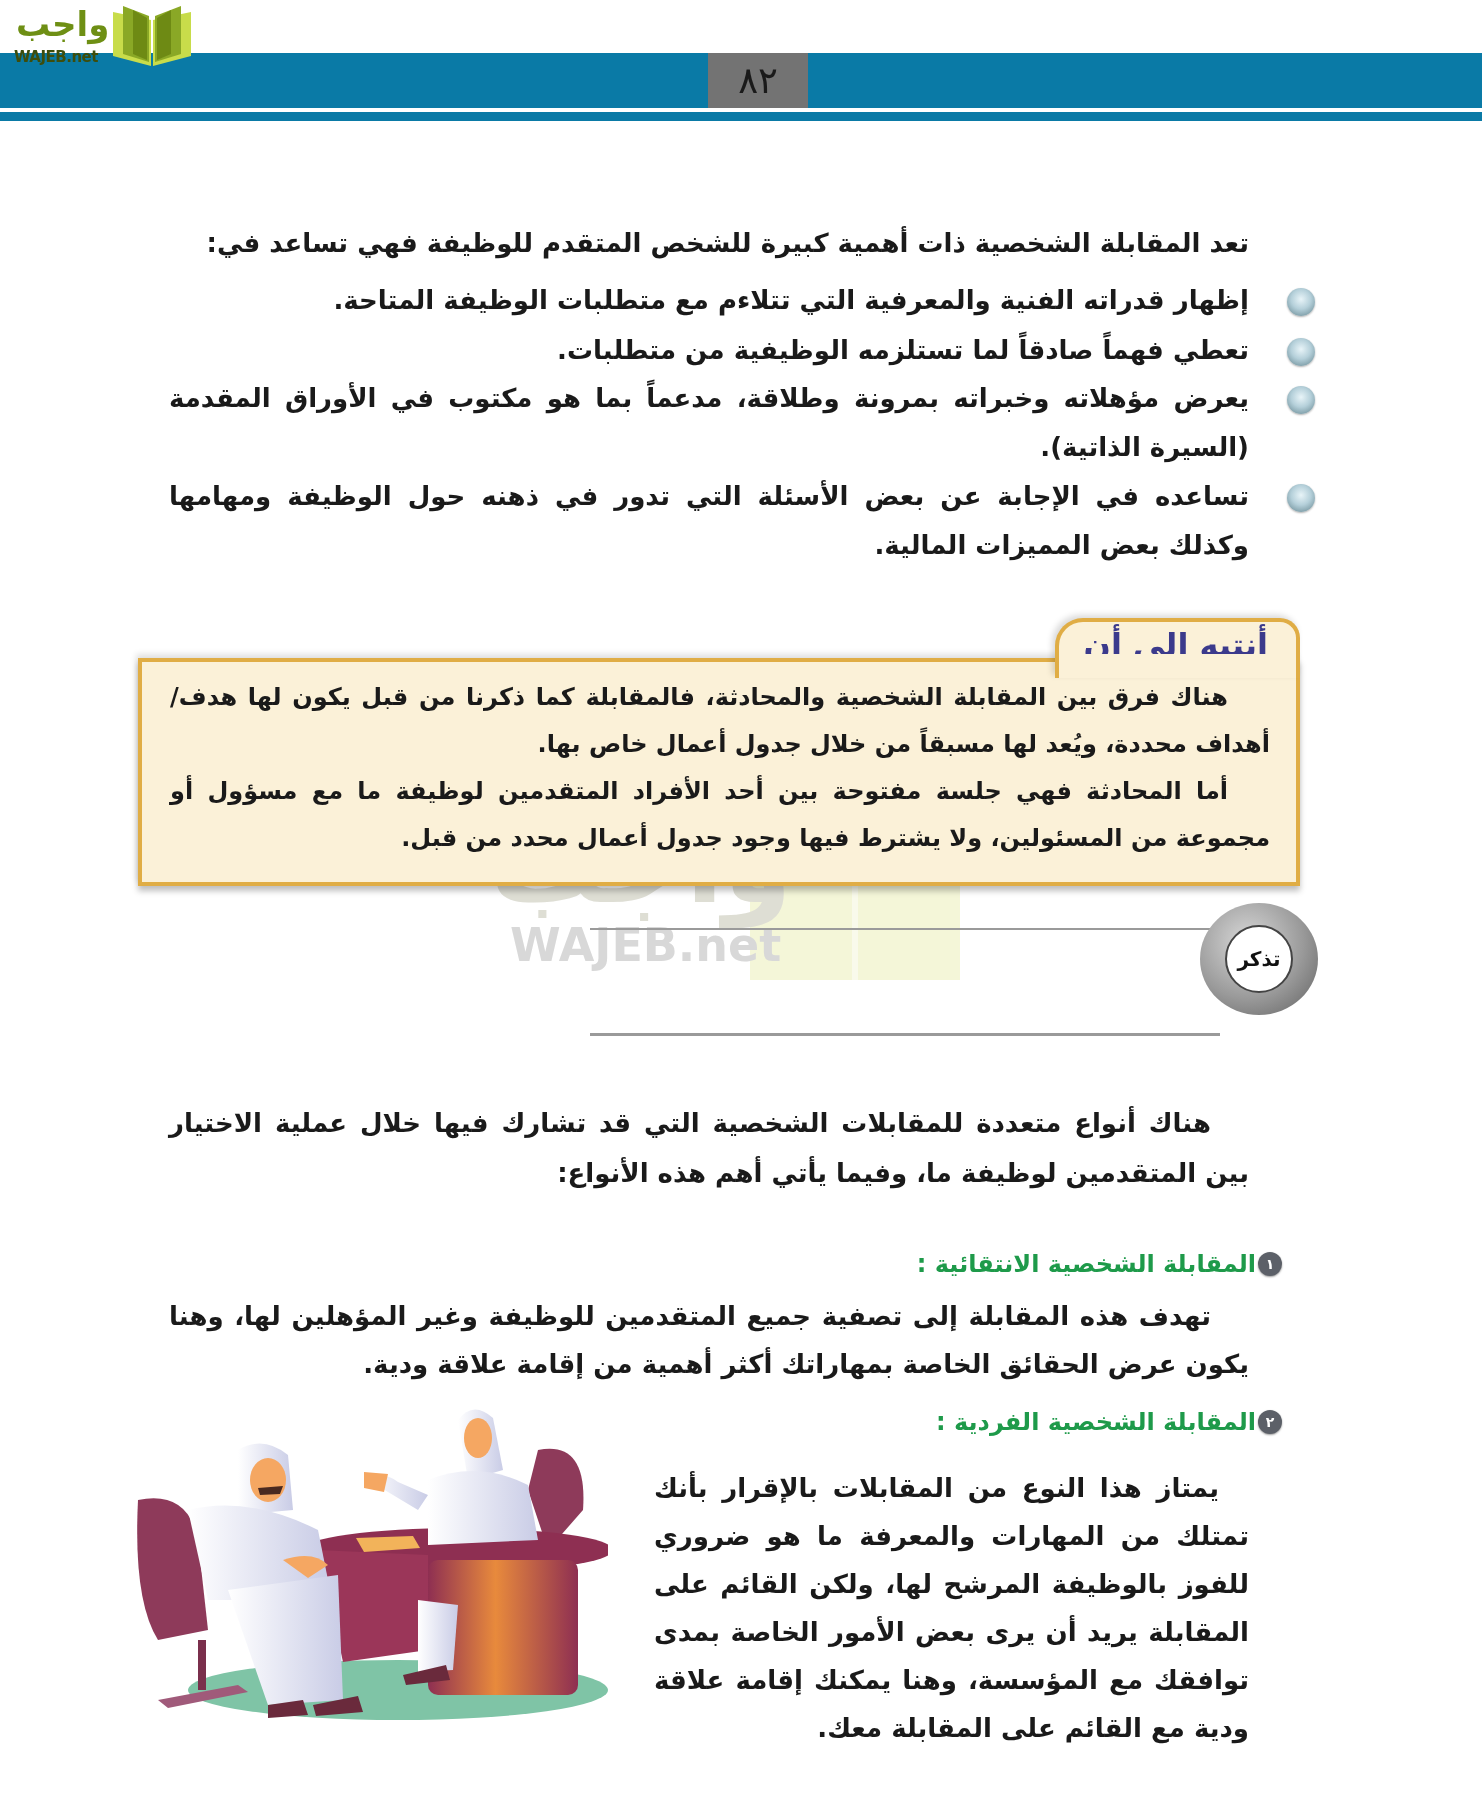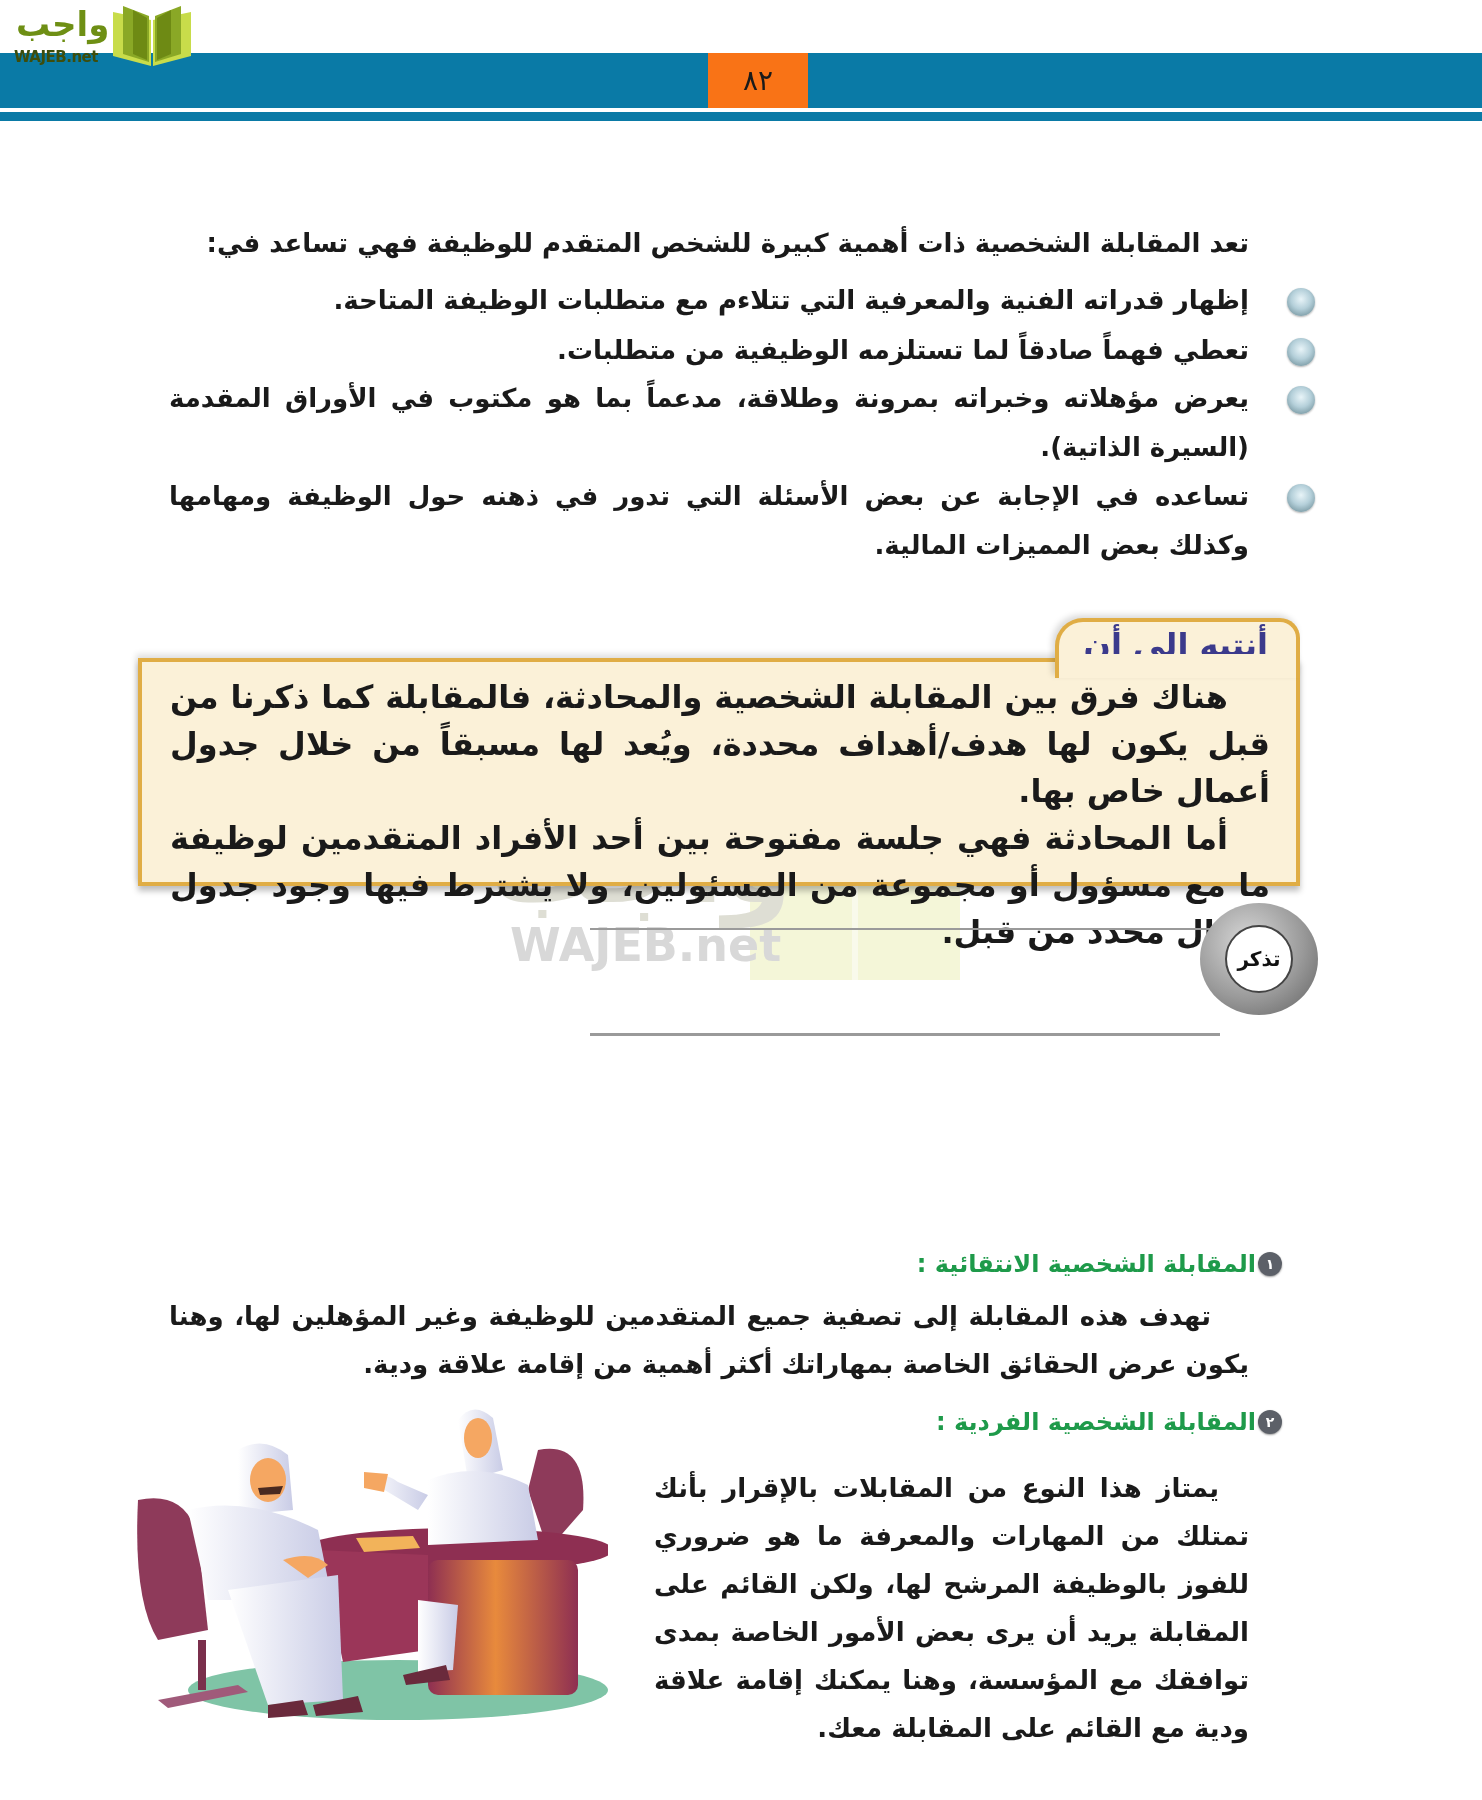--- a/index.html
+++ b/index.html
@@ -19,23 +19,23 @@
     .top-line {
       position: absolute; left: 0; top: 108px; width: 1482px; height: 4px;
       background: #ffffff;
     }
     .top-line2 {
       position: absolute; left: 0; top: 112px; width: 1482px; height: 9px;
       background: #0a7aa6;
     }
     .page-num-box {
       position: absolute; left: 708px; top: 53px; width: 100px; height: 55px;
-      background: #f97316;
+      background: #737373;
       display: flex; align-items: center; justify-content: center;
-      font-family: "DejaVu Sans", sans-serif; font-size: 28px; color: #1a1a1a;
+      font-family: "DejaVu Sans", sans-serif; font-size: 37px; color: #1a1a1a;
     }
 
     
     .logo { position: absolute; left: 8px; top: 4px; width: 185px; height: 62px; }
     .logo-ar {
       position: absolute; left: 8px; top: 0px; font-size: 34px; font-weight: bold;
       color: #6e8f14; direction: rtl;
     }
     .logo-en {
       position: absolute; left: 6px; top: 44px; font-size: 15px; font-weight: bold;
@@ -83,21 +83,21 @@
     }
     .attn-tab-cover {
       position: absolute; right: 4px; top: 36px; width: 237px; height: 10px; background: #fbf1d8;
     }
     .attn-title {
       position: absolute; right: 28px; top: 4px;
       font-size: 32px; font-weight: bold; color: #3b3a8c;
     }
     .attn-text {
       position: absolute; right: 30px; top: 56px; width: 1100px;
-      font-size: 32px; font-weight: bold; color: #1a1a1a; line-height: 47px;
+      font-size: 24px; font-weight: bold; color: #1a1a1a; line-height: 47px;
       direction: rtl; text-align: justify;
     }
     .attn-text p { text-indent: 42px; }
 
     
     .wm { position: absolute; left: 490px; top: 800px; opacity: 0.45; pointer-events: none; }
     .wm-ar { position: absolute; left: 0; top: 0; font-size: 110px; font-weight: bold; color: #b5b5a0; }
     .wm-en { position: absolute; left: 20px; top: 118px; font-size: 46px; font-weight: bold; color: #a8a8a8; }
     .wm-book { position: absolute; left: 260px; top: 20px; width: 210px; height: 160px; background: #e6eaa8; }
     .wm-book::after { content: ""; position: absolute; left: 102px; top: 0; width: 6px; height: 160px; background: #f2f4d2; }
@@ -219,20 +219,23 @@
   </div>
 
   <div class="remember-line1"></div>
   <div class="remember-badge">
     <div class="remember-inner">
       <span>تذكر</span>
     </div>
   </div>
   <div class="remember-line2"></div>
 
+  <div class="types-intro">
+    <span class="indent"></span><span>هناك أنواع متعددة للمقابلات الشخصية التي قد تشارك فيها خلال عملية الاختيار بين المتقدمين لوظيفة ما، وفيما يأتي أهم هذه الأنواع:</span>
+  </div>
 
   <div class="sub-heading" style="top:1250px;">
     <span class="num-badge">١</span>
     <span>المقابلة الشخصية الانتقائية :</span>
   </div>
   <div class="para" style="right:233px;top:1292px;width:1080px;line-height:48px;">
     <span style="display:inline-block;width:38px;"></span><span>تهدف هذه المقابلة إلى تصفية جميع المتقدمين للوظيفة وغير المؤهلين لها، وهنا يكون عرض الحقائق الخاصة بمهاراتك أكثر أهمية من إقامة علاقة ودية.</span>
   </div>
 
   <div class="sub-heading" style="top:1408px;">

